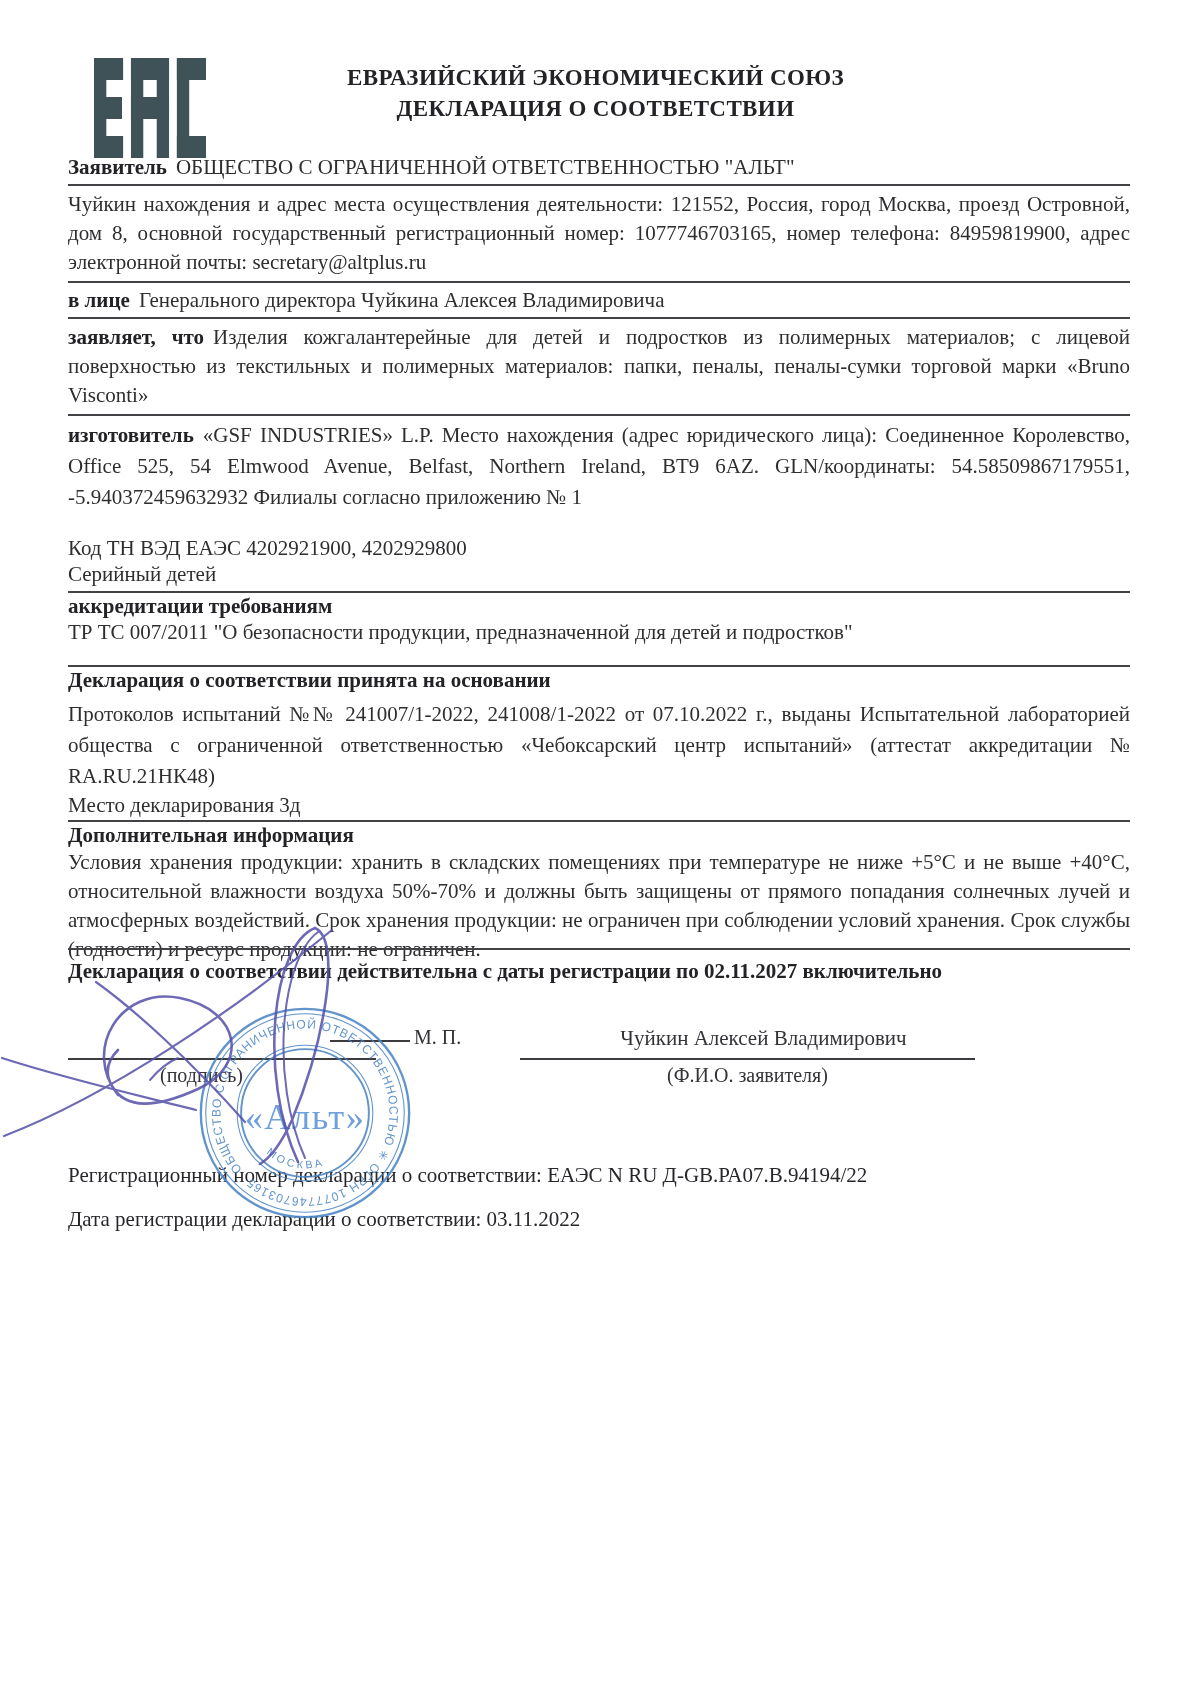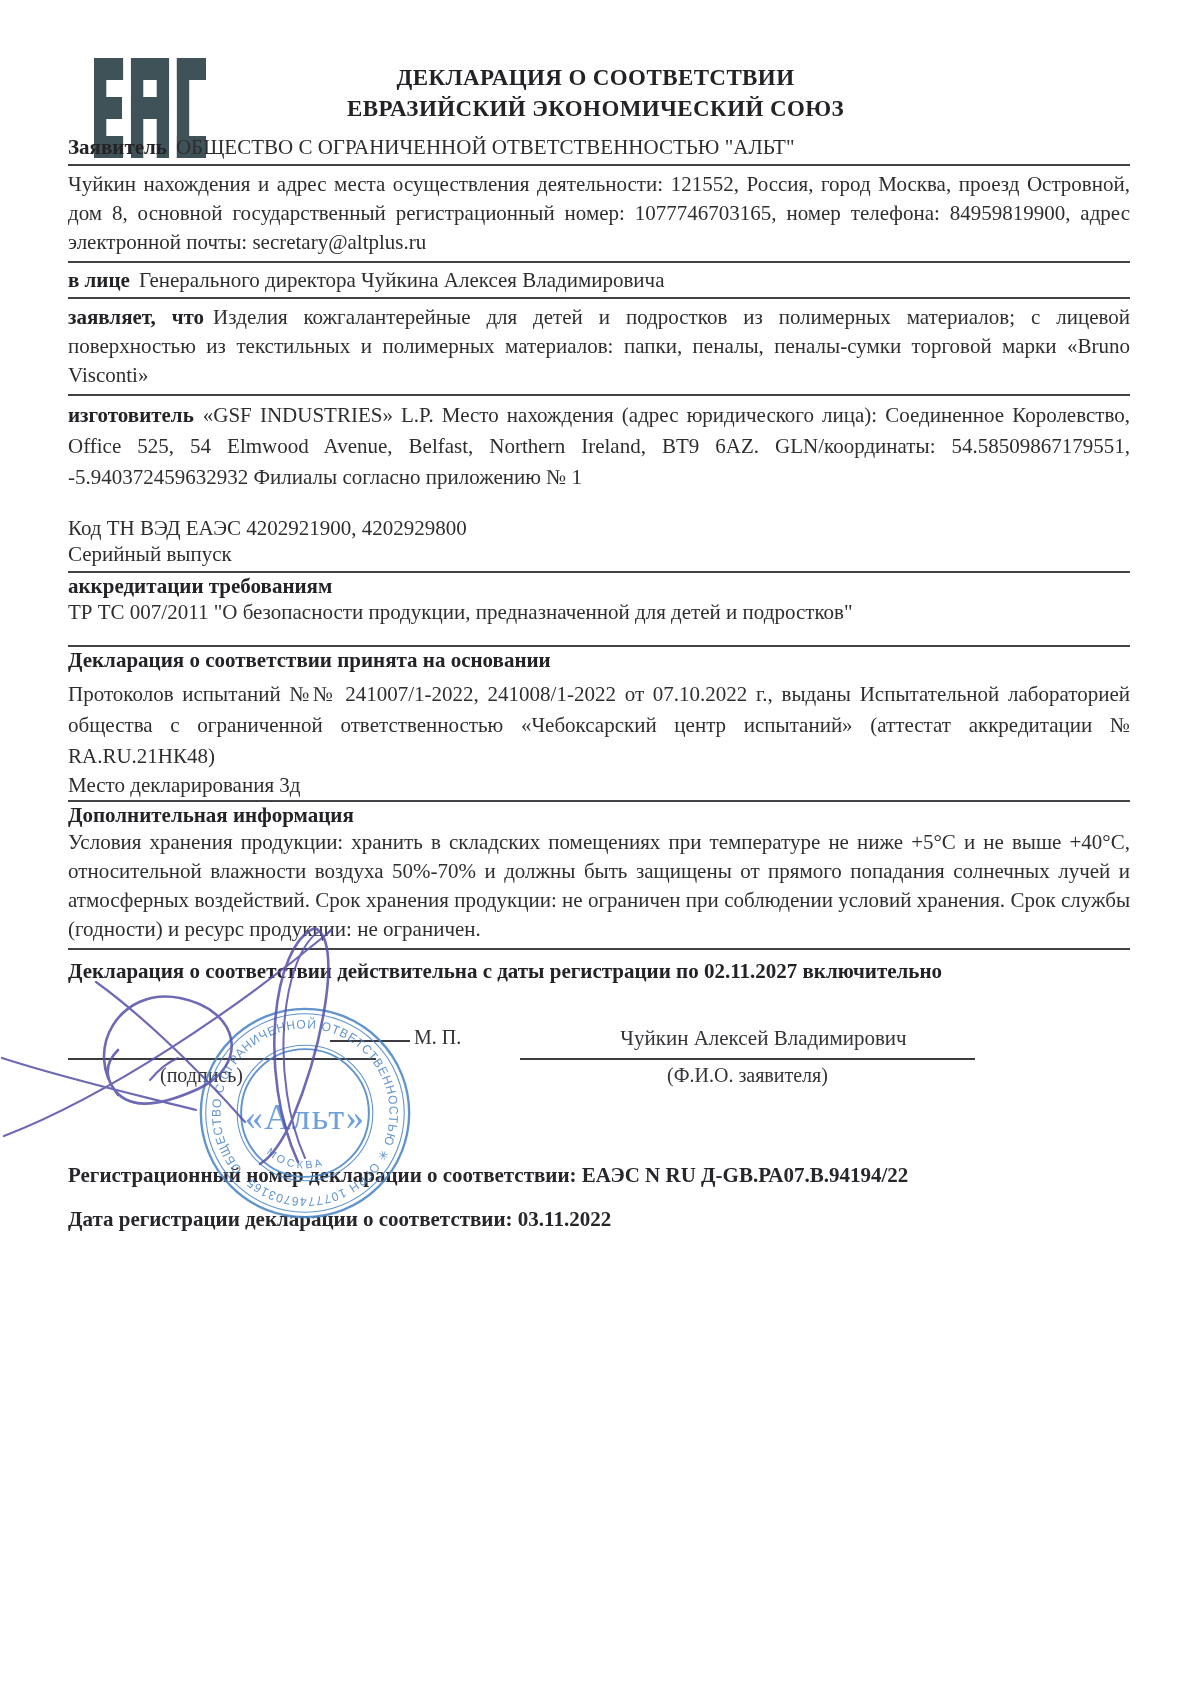--- a/index.html
+++ b/index.html
@@ -1,33 +1,33 @@
 <!DOCTYPE html>
 <html><head>
 <meta charset="utf-8">
 <style>
   html,body{margin:0;padding:0;background:#ffffff;}
   .page{position:relative;width:1191px;height:1685px;background:#ffffff;overflow:hidden;
         font-family:"Liberation Serif", serif;color:#2e2e31;}
   .titles{position:absolute;top:62px;left:0;right:0;text-align:center;
           font-weight:bold;font-size:23px;line-height:31px;color:#232327;letter-spacing:.4px;}
   .eac{position:absolute;left:94px;top:58px;}
-  .content{position:absolute;left:68px;right:61px;top:122px;}
+  .content{position:absolute;left:68px;right:61px;top:142px;}
   .row{font-size:21px;line-height:26px;margin:0;}
   .para{font-size:21px;line-height:29px;margin:0;text-align:justify;}
   .b{font-weight:bold;color:#232327;}
   .lbl{font-weight:bold;color:#232327;margin-right:9px;}
   .rule{border-top:2px solid #434347;height:0;}
   .mt2{margin-top:2px}.mt4{margin-top:4px}.mt5{margin-top:4px}.mt6{margin-top:6px}
   .mt12{margin-top:12px}.mt20{margin-top:20px}.mt22{margin-top:22px}
   .abs{position:absolute;}
   .sigline{position:absolute;border-top:2px solid #3c3c40;height:0;}
   .cap{font-size:20px;color:#333338;}
   .center{text-align:center;}
-  .regrow{position:absolute;left:68px;font-size:21px;font-weight:bold;color:#26262b;}
+  .regrow{position:absolute;left:68px;font-size:21px;font-weight:normal;color:#26262b;}
   .stamp{position:absolute;left:192px;top:1000px;opacity:.88;}
   .sigsvg{position:absolute;left:0px;top:890px;opacity:.85;}
 </style>
 </head>
 <body>
 
 <div class="page">
 
   <div class="eac">
     <svg width="112" height="100" viewBox="0 0 200 100" preserveAspectRatio="none" aria-hidden="true">
@@ -41,22 +41,22 @@
         <rect x="66" y="0" width="68" height="22"></rect>
           <rect x="66" y="39" width="68" height="22"></rect>
         <rect x="148" y="0" width="22" height="100"></rect>
           <rect x="148" y="0" width="52" height="22"></rect>
         <rect x="148" y="78" width="52" height="22"></rect>
       </g>
     </svg>
   </div>
 
   <div class="titles">
+    <div>ЕВРАЗИЙСКИЙ ЭКОНОМИЧЕСКИЙ СОЮЗ</div>
     <div>ДЕКЛАРАЦИЯ О СООТВЕТСТВИИ</div>
-    <div>ЕВРАЗИЙСКИЙ ЭКОНОМИЧЕСКИЙ СОЮЗ</div>
   </div>
 
   <div class="content">
 
     <p class="row mt12">
       <b class="lbl">Заявитель</b><span>ОБЩЕСТВО С ОГРАНИЧЕННОЙ ОТВЕТСТВЕННОСТЬЮ "АЛЬТ"</span>
     </p>
     <div class="rule mt5"></div>
 
     <p class="para mt4">Чуйкин нахождения и адрес места осуществления деятельности: 121552, Россия, город Москва, проезд Островной, дом 8, основной государственный регистрационный номер: 1077746703165, номер телефона: 84959819900, адрес электронной почты: secretary@altplus.ru</p>
@@ -70,21 +70,21 @@
     <p class="para mt4">
       <b class="lbl">заявляет, что</b><span>Изделия кожгалантерейные для детей и подростков из полимерных материалов; с лицевой поверхностью из текстильных и полимерных материалов: папки, пеналы, пеналы-сумки торговой марки «Bruno Visconti»</span>
     </p>
     <div class="rule mt5"></div>
 
     <p class="para mt5" style="line-height:31px">
       <b class="lbl">изготовитель</b><span>«GSF INDUSTRIES» L.P. Место нахождения (адрес юридического лица): Соединенное Королевство, Office 525, 54 Elmwood Avenue, Belfast, Northern Ireland, BT9 6AZ. GLN/координаты: 54.58509867179551, -5.940372459632932 Филиалы согласно приложению № 1</span>
     </p>
 
     <p class="row mt22">Код ТН ВЭД ЕАЭС 4202921900, 4202929800</p>
-    <p class="row">Серийный выпуск</p>
+    <p class="row">Серийный детей</p>
     <div class="rule mt5"></div>
 
     <p class="row b">аккредитации требованиям</p>
     <p class="row">ТР ТС 007/2011 "О безопасности продукции, предназначенной для детей и подростков"</p>
     <div class="rule mt20"></div>
 
     <p class="row b">Декларация о соответствии принята на основании</p>
     <p class="para mt6" style="line-height:31px">Протоколов испытаний №№ 241007/1-2022, 241008/1-2022 от 07.10.2022 г., выданы Испытательной лабораторией общества с ограниченной ответственностью «Чебоксарский центр испытаний» (аттестат аккредитации № RA.RU.21НК48)</p>
     <p class="row">Место декларирования 3д</p>
     <div class="rule mt2"></div>

